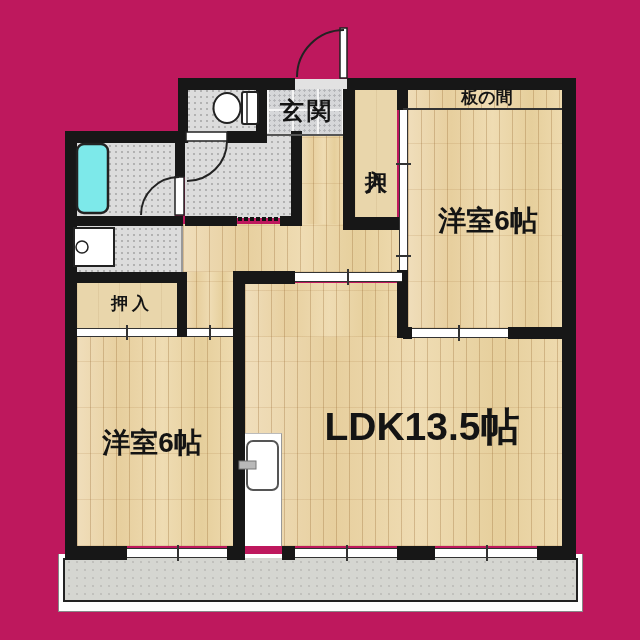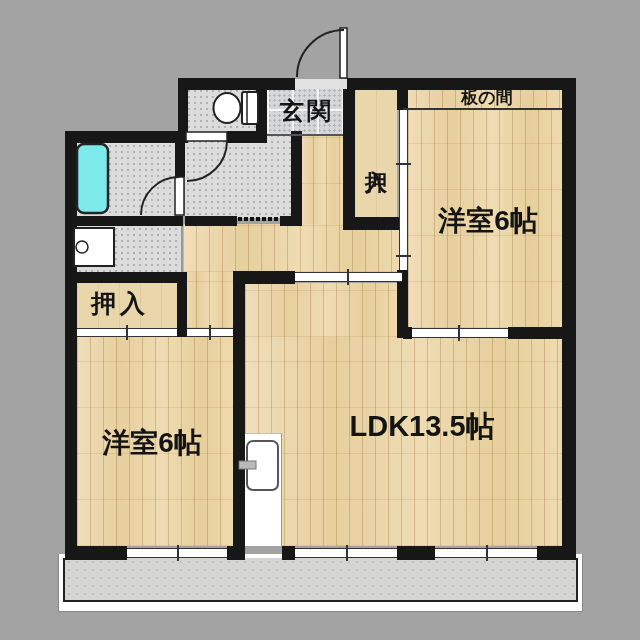--- a/index.html
+++ b/index.html
@@ -1,16 +1,16 @@
 <!DOCTYPE html>
 <html><head>
 <meta charset="utf-8">
 <style>
   html,body{margin:0;padding:0;background:#fff;}
-  #plan{position:relative;width:640px;height:640px;background:#a3a3a3;overflow:hidden;
+  #plan{position:relative;width:640px;height:640px;background:#be185d;overflow:hidden;
         font-family:"Liberation Sans","DejaVu Sans",sans-serif;}
   #plan *{box-sizing:border-box;}
   .abs{position:absolute;}
   .wall{position:absolute;background:#171717;}
   
   .wood{position:absolute;background-color:#ecd7aa;background-image:
       repeating-linear-gradient(90deg, rgba(146,99,44,.30) 0 1px, rgba(0,0,0,0) 1px 13px),
       repeating-linear-gradient(0deg, rgba(170,125,70,.18) 0 1px, rgba(0,0,0,0) 1px 46px),
       linear-gradient(90deg,#f0debb 0%,#e7cf9e 28%,#efdcb3 55%,#e6cf9c 80%,#eedaae 100%);}
   .tan{position:absolute;background-color:#e9d6ab;background-image:
@@ -141,17 +141,17 @@
     </g>
 
     <rect x="247" y="441" width="31" height="49" rx="6" fill="#fff" stroke="#555" stroke-width="2"></rect>
     <rect x="239" y="461" width="17" height="8" fill="#b9b9b9" stroke="#777" stroke-width="1"></rect>
   </svg>
 
   <div class="label" style="left:307px;top:111px;font-size:24px;letter-spacing:3px">玄関</div>
   <div class="label vert" style="left:376px;top:153px;font-size:22px">押入</div>
   <div class="label" style="left:487px;top:97px;font-size:17px">板の間</div>
   <div class="label" style="left:488px;top:221px;font-size:28px">洋室6帖</div>
-  <div class="label" style="left:120px;top:303px;font-size:25px;letter-spacing:4px">押入</div>
+  <div class="label" style="left:132px;top:303px;font-size:17px;letter-spacing:4px">押入</div>
   <div class="label" style="left:152px;top:443px;font-size:28px">洋室6帖</div>
-  <div class="label" style="left:422px;top:427px;font-size:29px">LDK13.5帖</div>
+  <div class="label" style="left:422px;top:427px;font-size:39px">LDK13.5帖</div>
 
 </div>
 
 </body></html>

